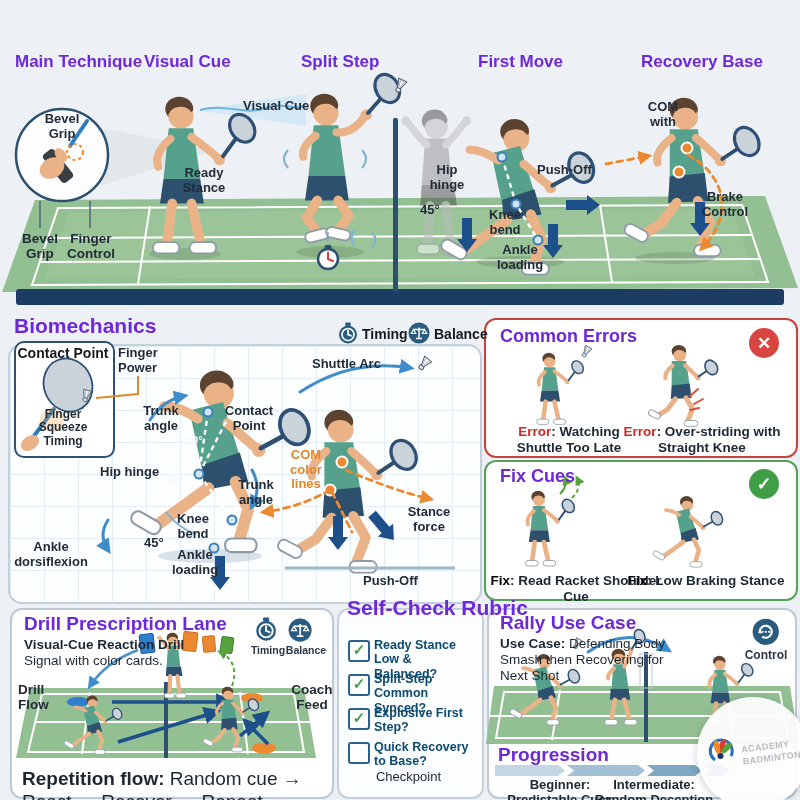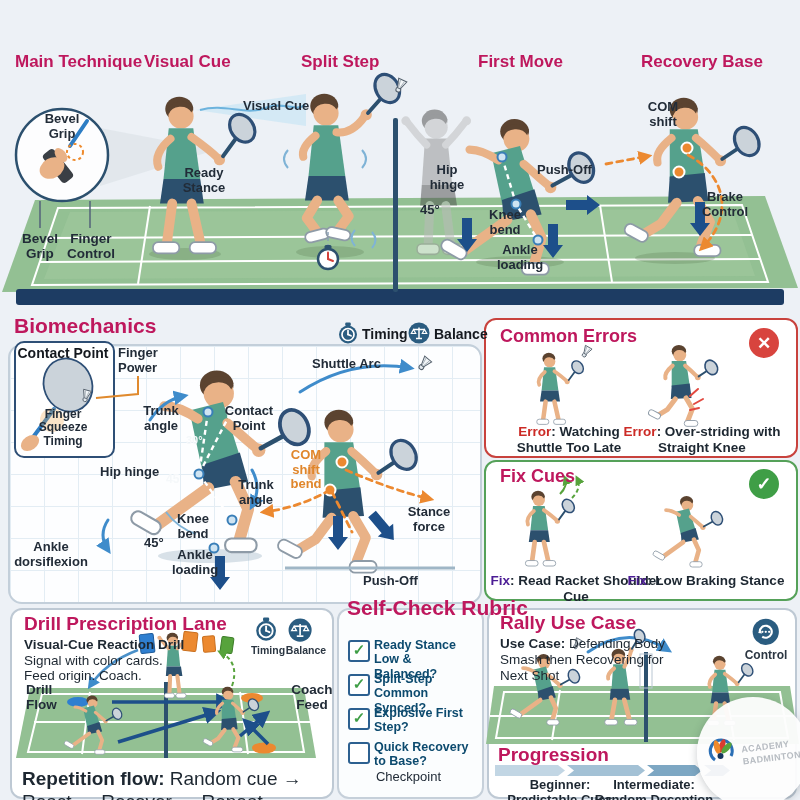--- a/index.html
+++ b/index.html
@@ -5,21 +5,21 @@
   html,body{margin:0;padding:0;background:#dfe4ea;}
   #stage{position:relative;width:800px;height:800px;background:#edf1f6;overflow:hidden;
          font-family:"Liberation Sans",sans-serif;}
   #art{position:absolute;left:0;top:0;z-index:2;pointer-events:none;}
   
   .lbl{position:absolute;z-index:3;font-size:13px;font-weight:600;line-height:1.12;
        color:#222c38;text-align:center;}
   .lbl.left{text-align:left}
   .lbl.wt{color:#f5f8fa;font-weight:700}
   .lbl.or{color:#e0862b;font-weight:700}
-  .hdr{position:absolute;z-index:3;font-weight:700;color:#be185d;}
+  .hdr{position:absolute;z-index:3;font-weight:700;color:#6d28d9;}
   #page-title{left:15px;top:10px;font-size:28px;font-weight:800;color:#143b73;letter-spacing:.2px;}
   .phase{font-size:17px;top:52px;}
   
   .panel{position:absolute;background:#fff;border-radius:12px;z-index:1;}
   #biomech-panel{left:8px;top:344px;width:470px;height:256px;border:2px solid #c3cfda;border-radius:14px;
     background-color:#fdfeff;
     background-image:linear-gradient(#e3edf4 1.5px,transparent 1.5px),
                      linear-gradient(90deg,#e3edf4 1.5px,transparent 1.5px);
     background-size:34px 32px;}
   #contact-box{left:14px;top:341px;width:97px;height:113px;border:2.5px solid #2e4f76;border-radius:10px;}
@@ -41,21 +41,21 @@
   .cb{position:absolute;z-index:3;width:18px;height:18px;background:#fff;border:2px solid #2c6090;
       border-radius:3px;color:#3f9e46;font-weight:800;font-size:15px;line-height:16px;text-align:center;}
   .cb-lab{position:absolute;z-index:3;width:100px;font-size:12.5px;font-weight:700;color:#0c4a6e;line-height:1.15;}
   
   .seg{position:absolute;z-index:3;top:765px;height:11px;}
   .seg.mid{clip-path:polygon(0 0,calc(100% - 7px) 0,100% 50%,calc(100% - 7px) 100%,0 100%,7px 50%);}
   .seg.first{clip-path:polygon(0 0,calc(100% - 7px) 0,100% 50%,calc(100% - 7px) 100%,0 100%);}
   
   .cap{position:absolute;z-index:3;font-size:13.5px;font-weight:700;color:#1d2731;text-align:center;line-height:1.15;}
   .cap .red{color:#cc2b26;}
-  .cap .grn{color:#4c1d95;margin-top:36px;}
+  .cap .grn{color:#000000;margin-top:36px;}
   .para{position:absolute;z-index:3;font-size:13.5px;color:#1d2731;line-height:1.2;}
   .para b{font-weight:700;}
   
   #watermark{position:absolute;left:697px;top:697px;width:112px;height:112px;border-radius:50%;
     background:rgba(253,253,253,.95);box-shadow:0 2px 9px rgba(40,50,60,.25);z-index:5;
     display:flex;align-items:center;justify-content:center;gap:3px;}
   #wm-text{transform:rotate(-7deg);color:#b7bcc2;font-weight:800;font-size:9px;letter-spacing:.4px;line-height:1.3;}
   
   .arm{fill:none;stroke:#e9b287;stroke-width:4.6;stroke-linecap:round}
   .leg{stroke:#e9b287;stroke-width:5.6;stroke-linecap:round}
@@ -398,41 +398,41 @@
   <div class="lbl" style="left:33px;top:112px;width:58px;font-weight:700">Bevel Grip</div>
   <div class="lbl" style="left:12px;top:231px;width:56px;font-weight:700;font-size:13.5px">Bevel Grip</div>
   <div class="lbl" style="left:58px;top:231px;width:66px;font-weight:700;font-size:13.5px">Finger Control</div>
   <div class="lbl left" style="left:243px;top:99px">Visual Cue</div>
   <div class="lbl" style="left:172px;top:166px;width:64px">Ready Stance</div>
   <div class="lbl" style="left:424px;top:163px;width:46px">Hip hinge</div>
   <div class="lbl left" style="left:420px;top:203px">45°</div>
   <div class="lbl" style="left:480px;top:208px;width:50px">Knee bend</div>
   <div class="lbl" style="left:491px;top:243px;width:58px">Ankle loading</div>
   <div class="lbl left" style="left:537px;top:163px">Push-Off</div>
-  <div class="lbl" style="left:638px;top:100px;width:50px">COM shift</div>
+  <div class="lbl" style="left:638px;top:100px;width:50px">COM with</div>
   <div class="lbl" style="left:695px;top:190px;width:60px">Brake Control</div>
 
   <div class="hdr" style="left:14px;top:314px;font-size:21px;font-weight:800">Biomechanics</div>
   <div class="badge-lab" style="left:362px;top:326px">Timing</div>
   <div class="badge-lab" style="left:434px;top:326px">Balance</div>
   <div class="lbl" style="left:16px;top:346px;width:94px;font-weight:800;font-size:14px;color:#15191f">Contact Point</div>
   <div class="lbl" style="left:22px;top:408px;width:82px;font-size:12px">Finger Squeeze Timing</div>
   <div class="lbl left" style="left:118px;top:346px;width:56px">Finger Power</div>
   <div class="lbl left" style="left:312px;top:357px">Shuttle Arc</div>
   <div class="lbl" style="left:136px;top:404px;width:50px">Trunk angle</div>
   <div class="lbl wt" style="left:186px;top:434px;font-size:11px">30°</div>
   <div class="lbl" style="left:220px;top:404px;width:58px">Contact Point</div>
   <div class="lbl left" style="left:100px;top:465px">Hip hinge</div>
   <div class="lbl wt" style="left:166px;top:473px;font-size:12px">45</div>
   <div class="lbl" style="left:232px;top:478px;width:48px">Trunk angle</div>
   <div class="lbl" style="left:170px;top:512px;width:46px">Knee bend</div>
   <div class="lbl left" style="left:144px;top:536px">45°</div>
   <div class="lbl" style="left:8px;top:540px;width:86px">Ankle dorsiflexion</div>
   <div class="lbl" style="left:168px;top:548px;width:54px">Ankle loading</div>
-  <div class="lbl or" style="left:283px;top:448px;width:46px">COM shift bend</div>
+  <div class="lbl or" style="left:283px;top:448px;width:46px">COM color lines</div>
   <div class="lbl" style="left:398px;top:505px;width:62px">Stance force</div>
   <div class="lbl left" style="left:363px;top:574px">Push-Off</div>
 
   <div class="hdr" style="left:500px;top:326px;font-size:18px;font-weight:800">Common Errors</div>
   <div class="round-badge" id="err-badge"></div>
   <div class="cap" style="left:616px;top:424px;width:172px">
     <span class="red">Error</span><span>: Over-striding with Straight Knee</span>
   </div>
   <div class="cap" style="left:494px;top:424px;width:150px">
     <span class="red">Error</span><span>: Watching Shuttle Too Late</span>
@@ -443,24 +443,23 @@
   <div class="cap" style="left:487px;top:573px;width:178px">
     <span class="grn">Fix</span><span>: Read Racket Shoulder Cue</span>
   </div>
   <div class="cap" style="left:626px;top:573px;width:160px">
     <span class="grn">Fix</span><span>: Low Braking Stance</span>
   </div>
 
   <div class="hdr" style="left:24px;top:613px;font-size:19px;font-weight:800">Drill Prescription Lane</div>
   <div class="para" style="left:24px;top:637px;width:175px;font-weight:700">Visual-Cue Reaction Drill</div>
   <div class="para" style="left:24px;top:653px;width:175px">Signal with color cards.</div>
-  <div class="para" style="left:24px;top:668px;width:175px">Feed origin: Coach.</div>
   <div class="mini-lab" style="left:246px;top:644px;width:44px">Timing</div>
   <div class="mini-lab" style="left:282px;top:644px;width:48px">Balance</div>
-  <div class="lbl left" style="left:26px;top:682px;width:40px;font-weight:800;font-size:13.5px">Drill Flow</div>
+  <div class="lbl left" style="left:18px;top:682px;width:40px;font-weight:800;font-size:13.5px">Drill Flow</div>
   <div class="lbl" style="left:288px;top:682px;width:48px;font-weight:800;font-size:13.5px">Coach Feed</div>
   <div class="para" style="left:22px;top:768px;width:300px;font-size:19px">
     <b>Repetition flow:</b><span> Random cue → React → Recover → Repeat</span>
   </div>
 
   <div class="hdr" style="left:347px;top:596px;font-size:21px;font-weight:700">Self-Check Rubric</div>
   <div class="cb" style="left:348px;top:640px">✓</div>
   <div class="cb-lab" style="left:374px;top:638px">Ready Stance Low &amp; Balanced?</div>
   <div class="cb" style="left:348px;top:674px">✓</div>
   <div class="cb-lab" style="left:374px;top:672px">Split-Step Common Synced?</div>

